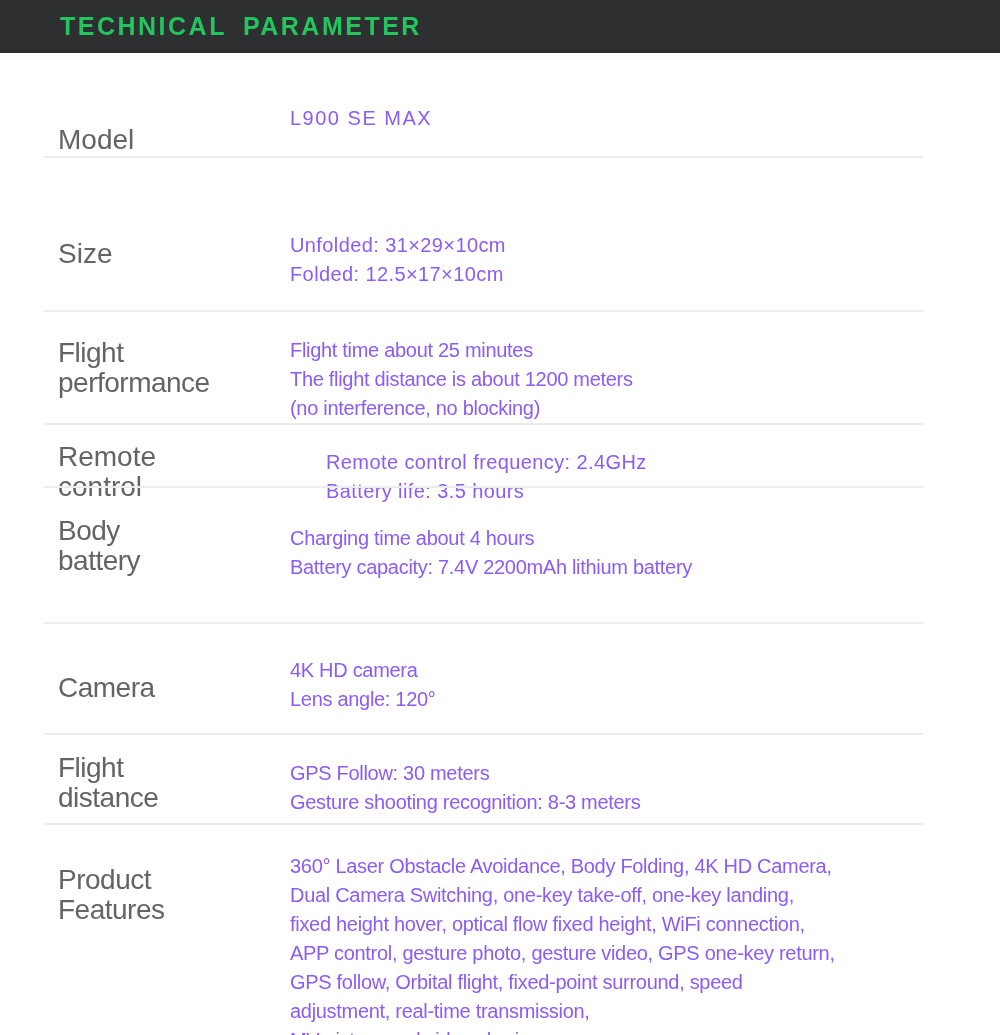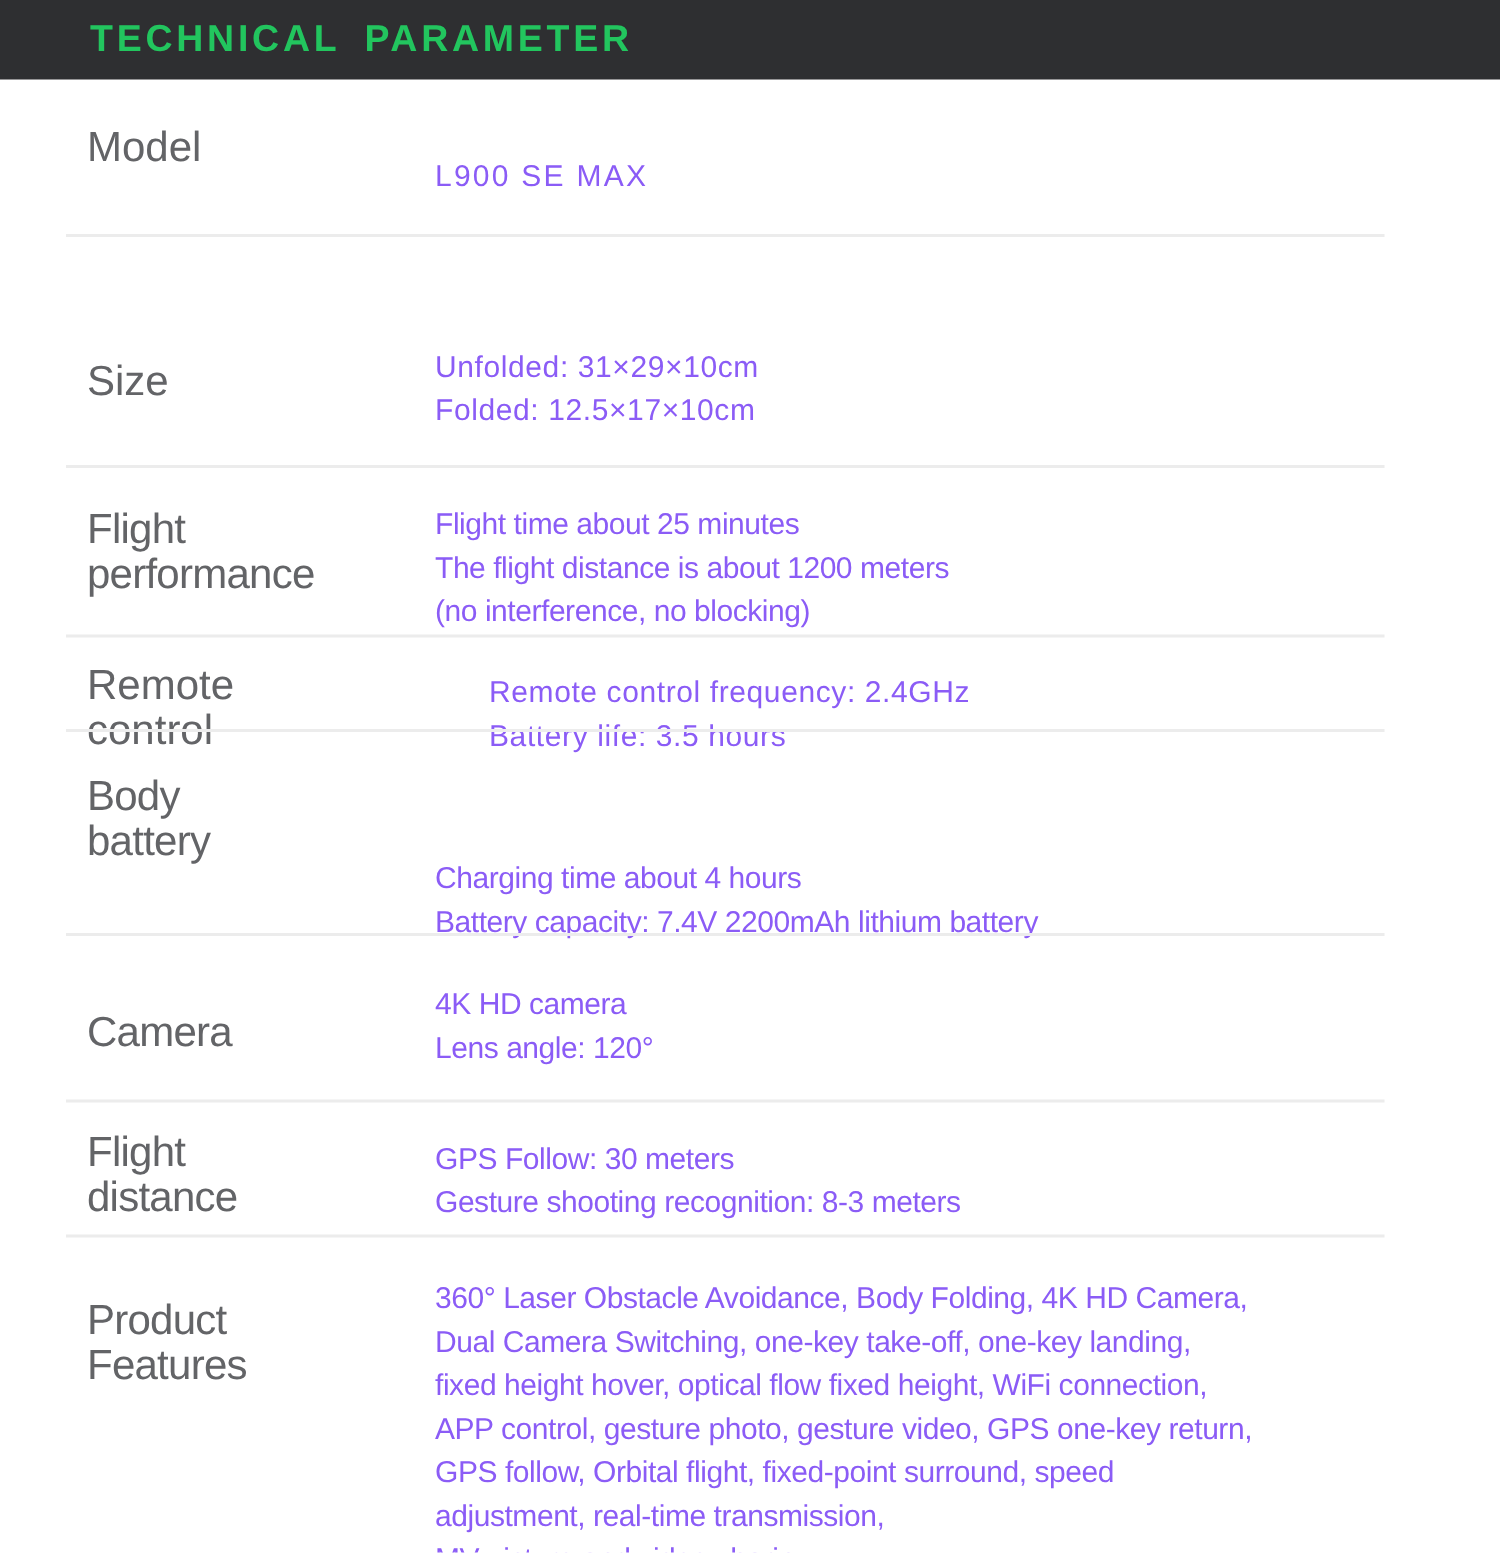--- a/index.html
+++ b/index.html
@@ -61,38 +61,38 @@
     line-height: 29px;
     color: #8b5cf6;
     letter-spacing: 0.4px;
     white-space: pre-line;
   }
   
   .cond .label { letter-spacing: -0.5px; }
   .cond .value { letter-spacing: -0.3px; }
 
   .r1 { height: 105px; }
-  .r1 .label { padding-top: 30px; }
+  .r1 .label { padding-top: 72px; }
   .r1 .value { padding-top: 51px; letter-spacing: 1.5px; }
 
   .r2 { height: 110px; margin-top: 44px; }
   .r2 .label { padding-top: 37px; }
   .r2 .value { padding-top: 29px; }
 
   .r3 { height: 113px; }
   .r3 .label { padding-top: 26px; }
   .r3 .value { padding-top: 24px; }
 
   .r4 { height: 63px; gap: 36px; }
   .r4 .label { padding-top: 17px; }
   .r4 .value { padding-top: 23px; }
 
   .r5 { height: 136px; }
   .r5 .label { padding-top: 28px; }
-  .r5 .value { padding-top: 36px; margin-top: 48px; }
+  .r5 .value { padding-top: 36px; }
 
   .r6 { height: 111px; }
   .r6 .label { padding-top: 49px; }
   .r6 .value { padding-top: 32px; }
 
   .r7 { height: 90px; }
   .r7 .label { padding-top: 18px; }
   .r7 .value { padding-top: 24px; }
 
   .r8 { height: 256px; }

